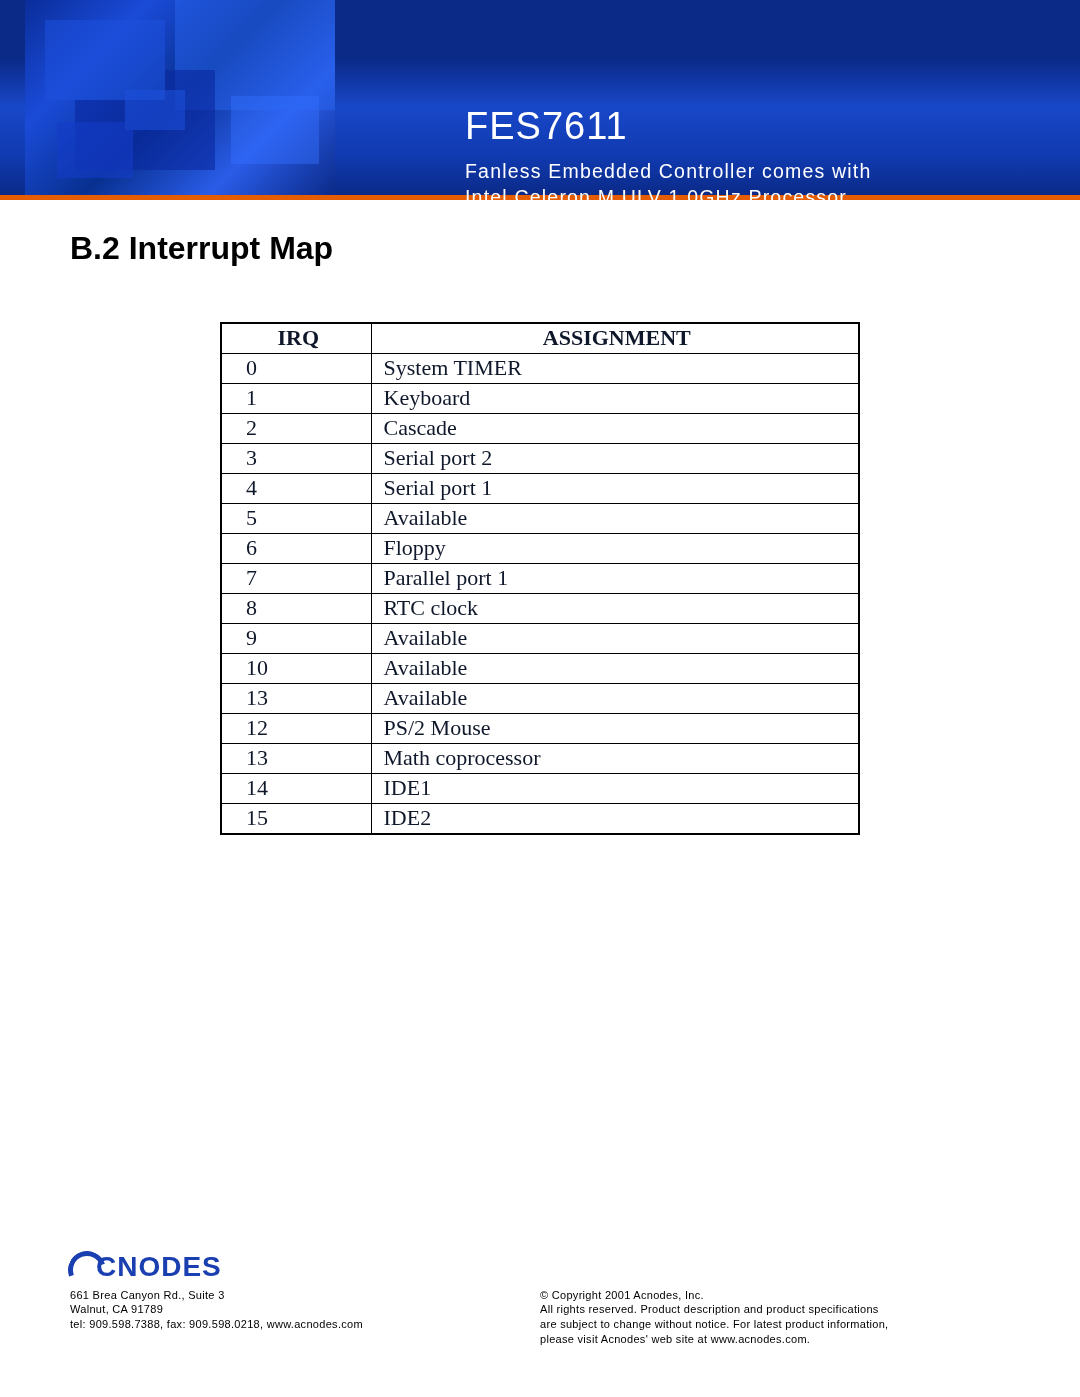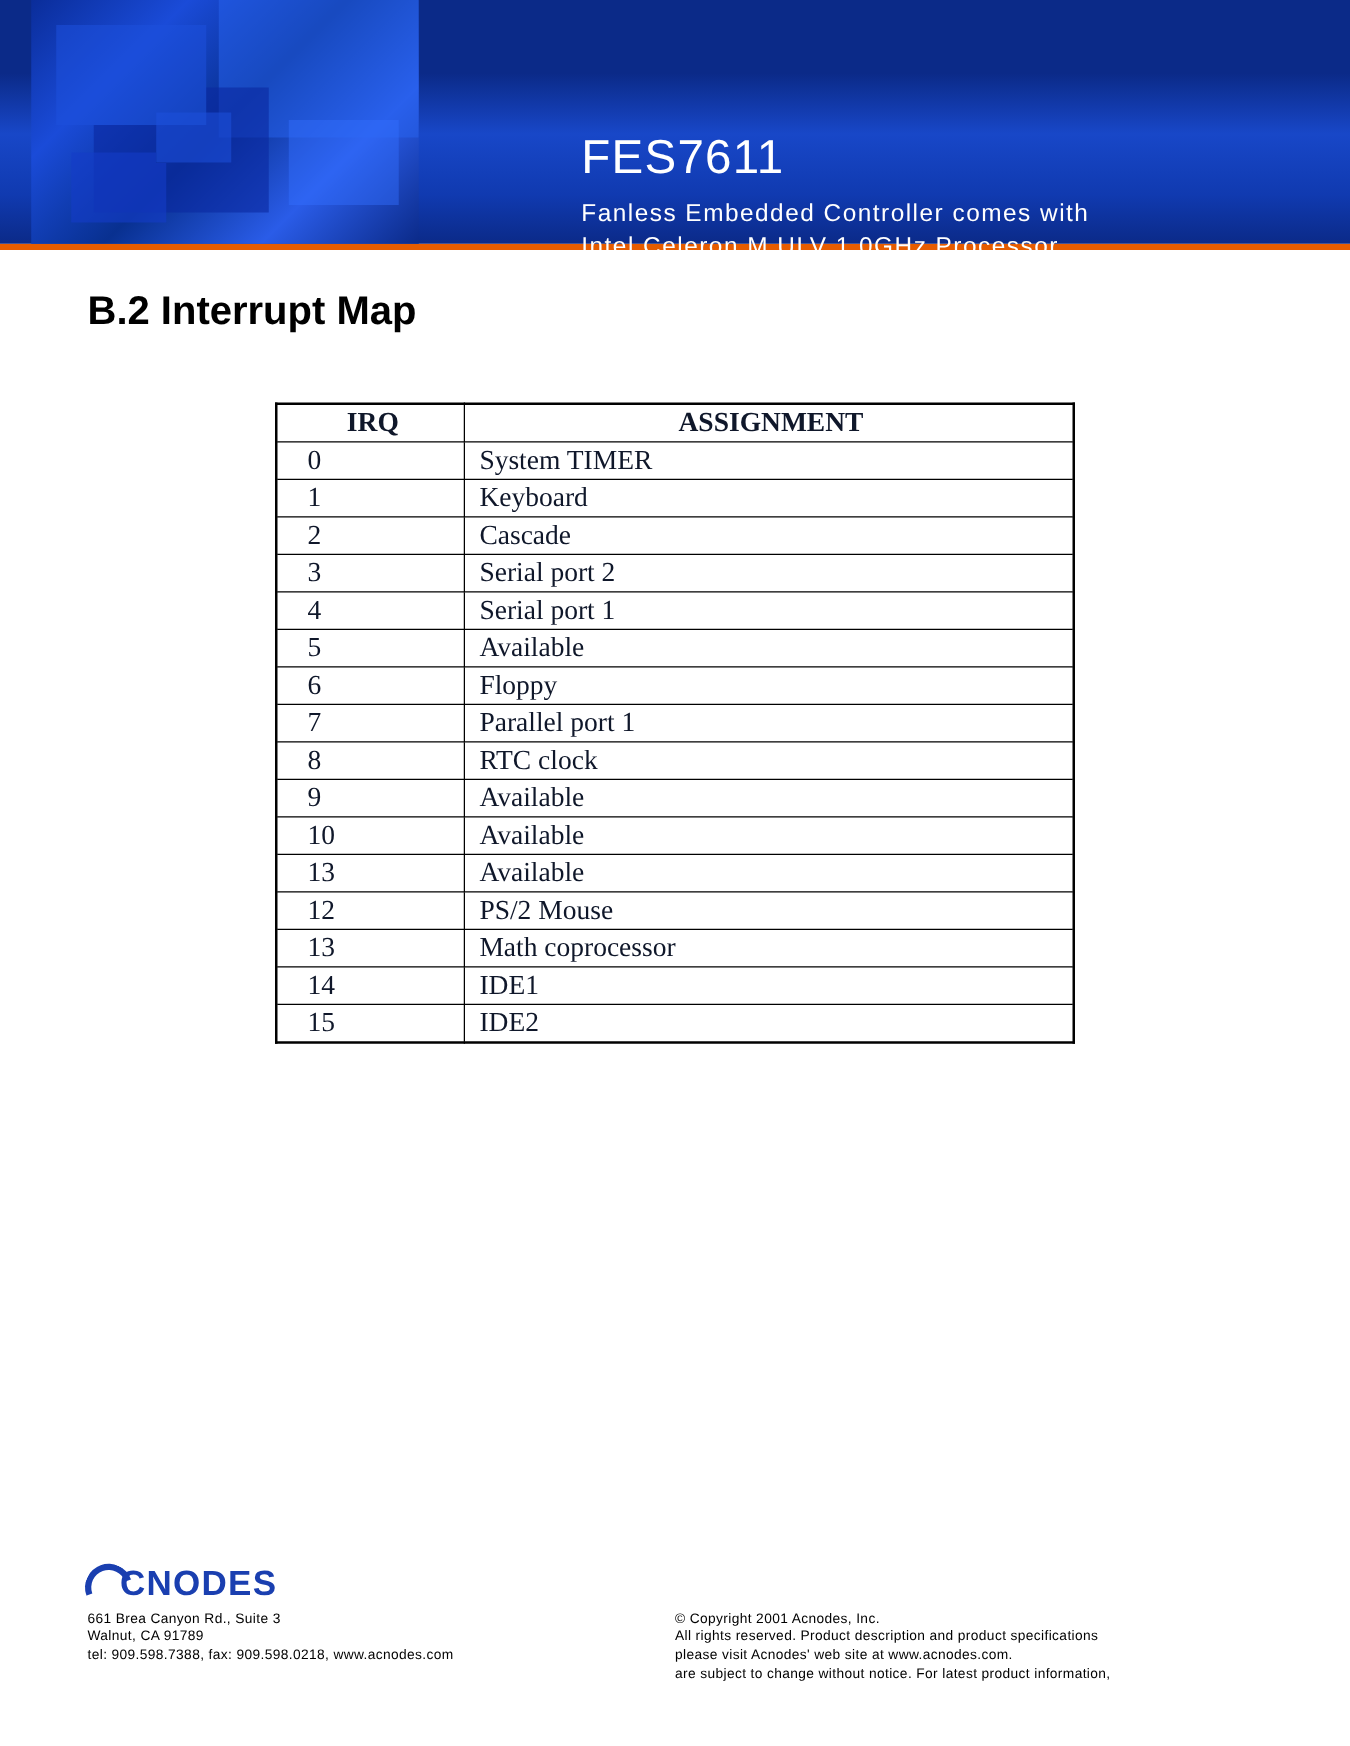--- a/index.html
+++ b/index.html
@@ -252,17 +252,17 @@
   </div>
   <div class="footer-cols">
     <div class="footer-left">
       <div>661 Brea Canyon Rd., Suite 3</div>
       <div>Walnut, CA 91789</div>
       <div>tel: 909.598.7388, fax: 909.598.0218, www.acnodes.com</div>
     </div>
     <div class="footer-right">
       <div>© Copyright 2001 Acnodes, Inc.</div>
       <div>All rights reserved. Product description and product specifications</div>
+      <div>are subject to change without notice. For latest product information,</div>
       <div>please visit Acnodes' web site at www.acnodes.com.</div>
-      <div>are subject to change without notice. For latest product information,</div>
     </div>
   </div>
 </div>
 
 </body></html>

